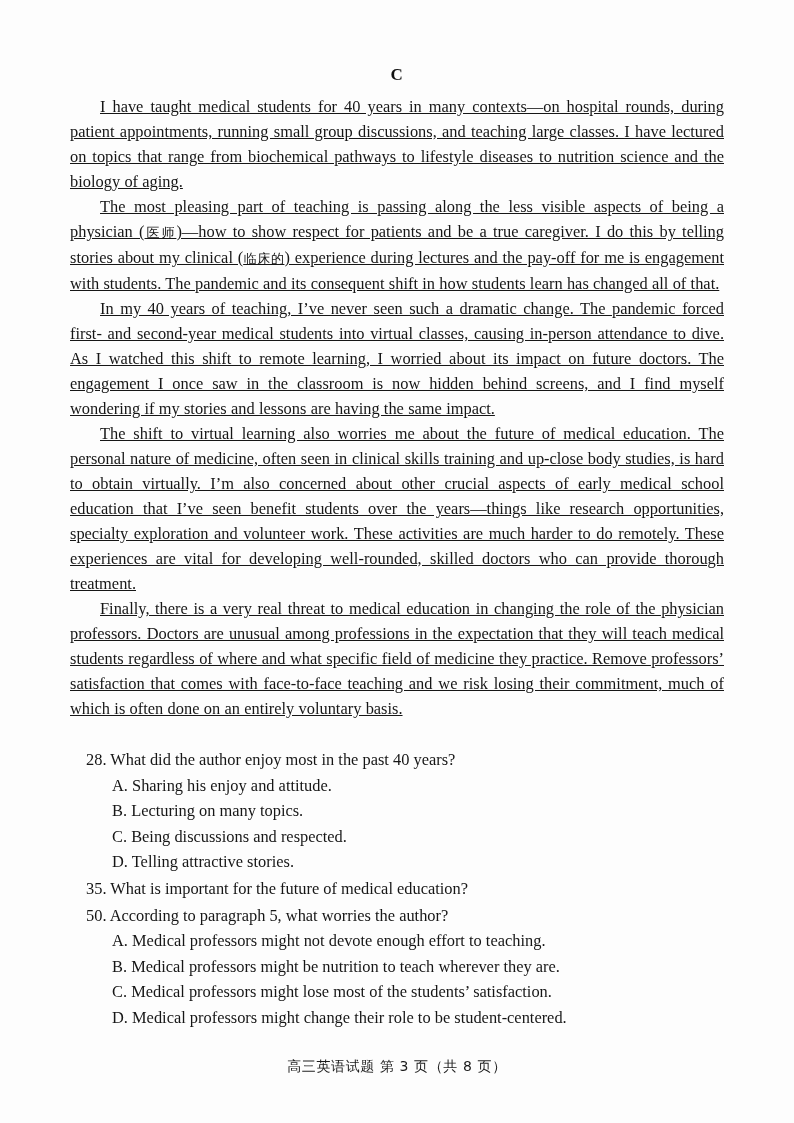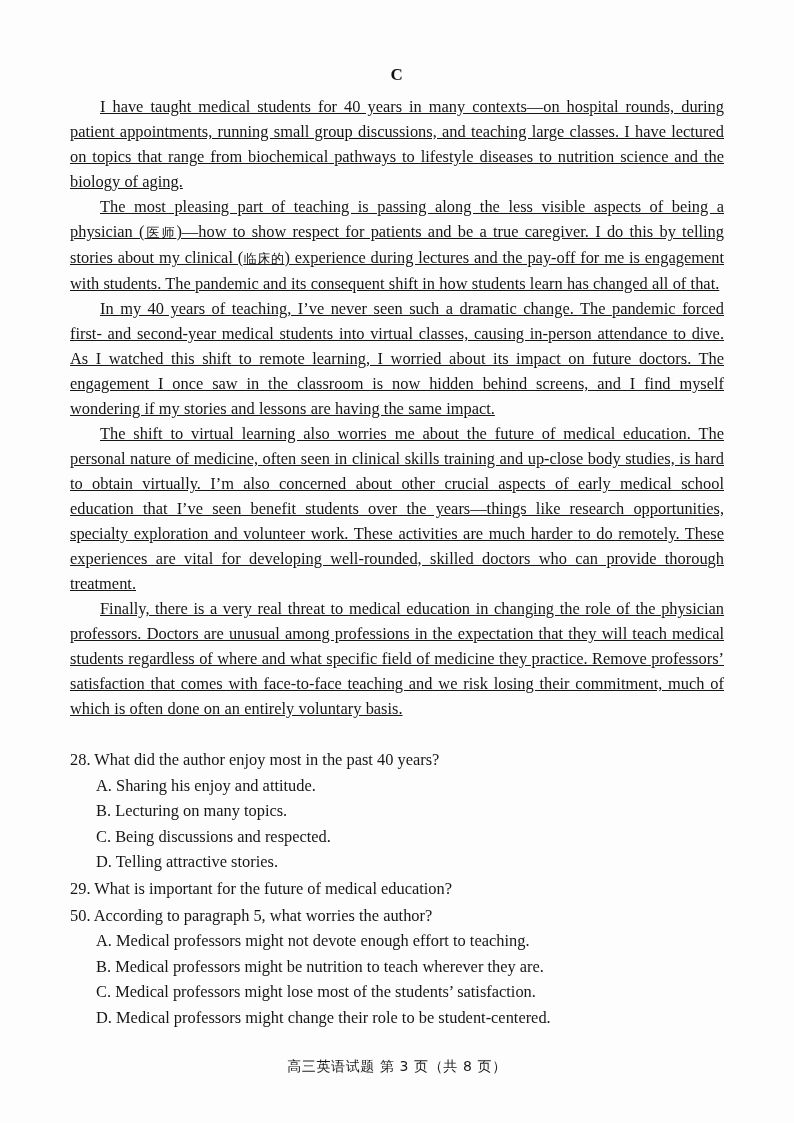--- a/index.html
+++ b/index.html
@@ -61,21 +61,21 @@
   .cn {
     font-family: "DejaVu Sans", "Liberation Sans", sans-serif;
     font-size: 13px;
   }
 
   
   .questions {
     margin-top: 26px;
   }
   .question-block {
-    margin: 0 0 1px 0;
+    margin: 0 0 1px 16px;
   }
   .q-stem {
     margin: 0;
     font-size: 16.4px;
     line-height: 25.6px;
     padding-left: 0;
     color: #161616;
   }
   .q-options {
     list-style: none;
@@ -123,21 +123,21 @@
         <div class="question-block">
           <p class="q-stem">28. What did the author enjoy most in the past 40 years?</p>
           <ul class="q-options">
             <li>A. Sharing his enjoy and attitude.</li>
             <li>B. Lecturing on many topics.</li>
             <li>C. Being discussions and respected.</li>
             <li>D. Telling attractive stories.</li>
           </ul>
         </div>
         <div class="question-block">
-          <p class="q-stem">29. What is important for the future of medical education?</p>
+          <p class="q-stem">35. What is important for the future of medical education?</p>
         </div>
         <div class="question-block">
           <p class="q-stem">50. According to paragraph 5, what worries the author?</p>
           <ul class="q-options">
             <li>A. Medical professors might not devote enough effort to teaching.</li>
             <li>B. Medical professors might be nutrition to teach wherever they are.</li>
             <li>C. Medical professors might lose most of the students’ satisfaction.</li>
             <li>D. Medical professors might change their role to be student-centered.</li>
           </ul>
         </div>

